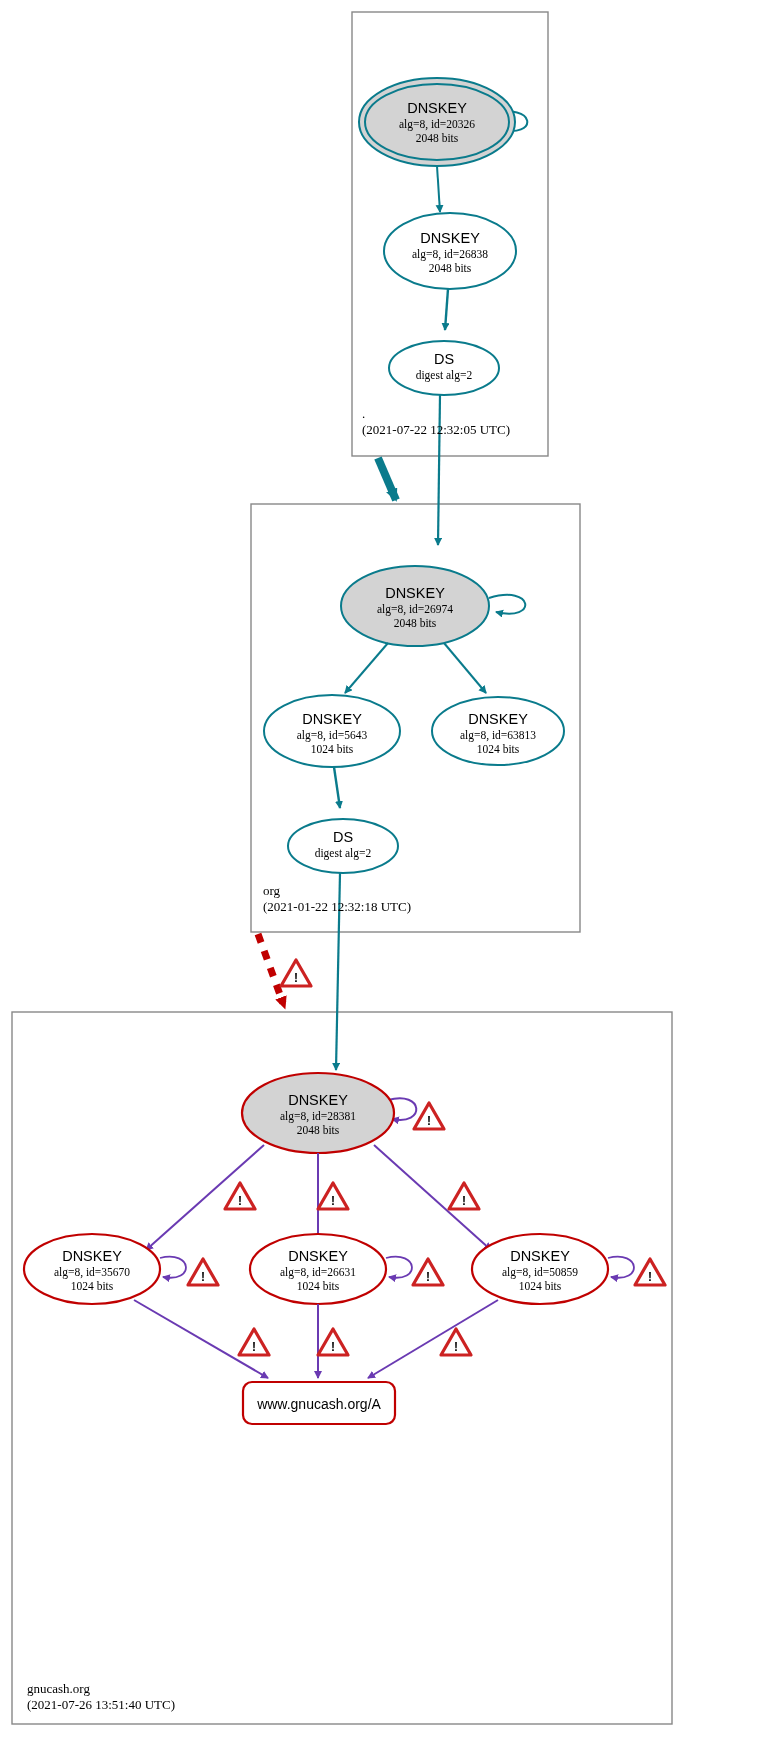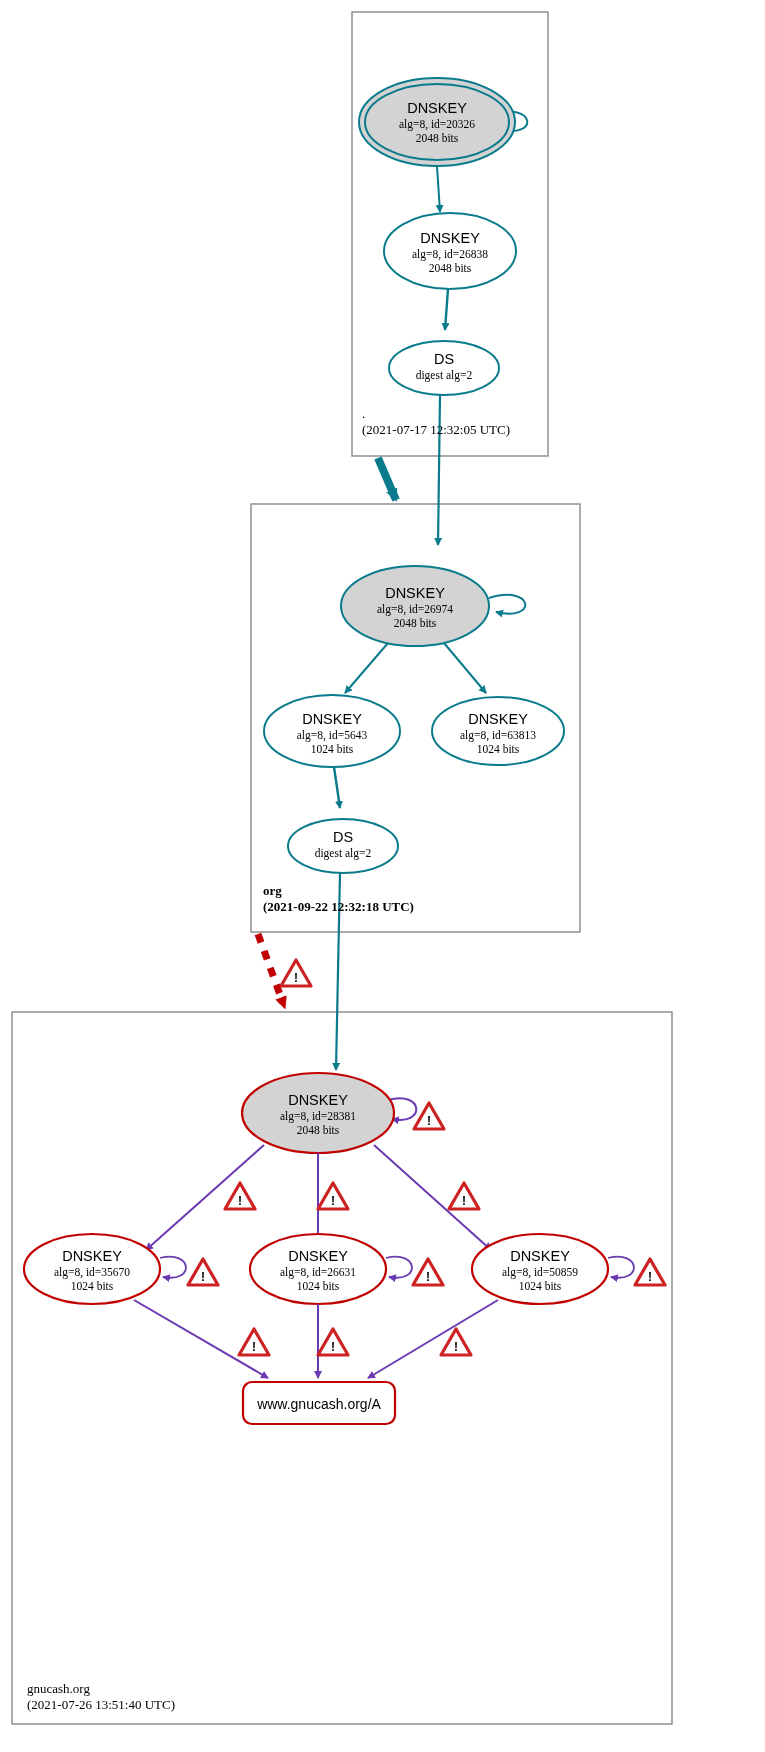--- a/index.html
+++ b/index.html
@@ -168,26 +168,26 @@
       <text x="333" y="1351" text-anchor="middle" font-family="Liberation Sans, sans-serif" font-size="12" font-weight="bold" fill="#000">!</text>
     </g>
     <g>
       <path d="M456,1329 L471,1355 L441,1355 z" fill="#ffffff" stroke="#cc2222" stroke-width="3.2" stroke-linejoin="round"></path>
       <text x="456" y="1351" text-anchor="middle" font-family="Liberation Sans, sans-serif" font-size="12" font-weight="bold" fill="#000">!</text>
     </g>
   </svg>
 
   <div class="zone-label" style="left:362px;top:406px;">
     <span>.</span>
-    <span class="ts">(2021-07-17 12:32:05 UTC)</span>
+    <span class="ts">(2021-07-22 12:32:05 UTC)</span>
   </div>
 
-  <div class="zone-label" style="left:263px;top:883px;font-weight:bold;">
+  <div class="zone-label" style="left:263px;top:883px;">
     <span>org</span>
-    <span class="ts">(2021-09-22 12:32:18 UTC)</span>
+    <span class="ts">(2021-01-22 12:32:18 UTC)</span>
   </div>
 
   <div class="zone-label" style="left:27px;top:1681px;">
     <span>gnucash.org</span>
     <span class="ts">(2021-07-26 13:51:40 UTC)</span>
   </div>
 
 </div>
 
 </body></html>

